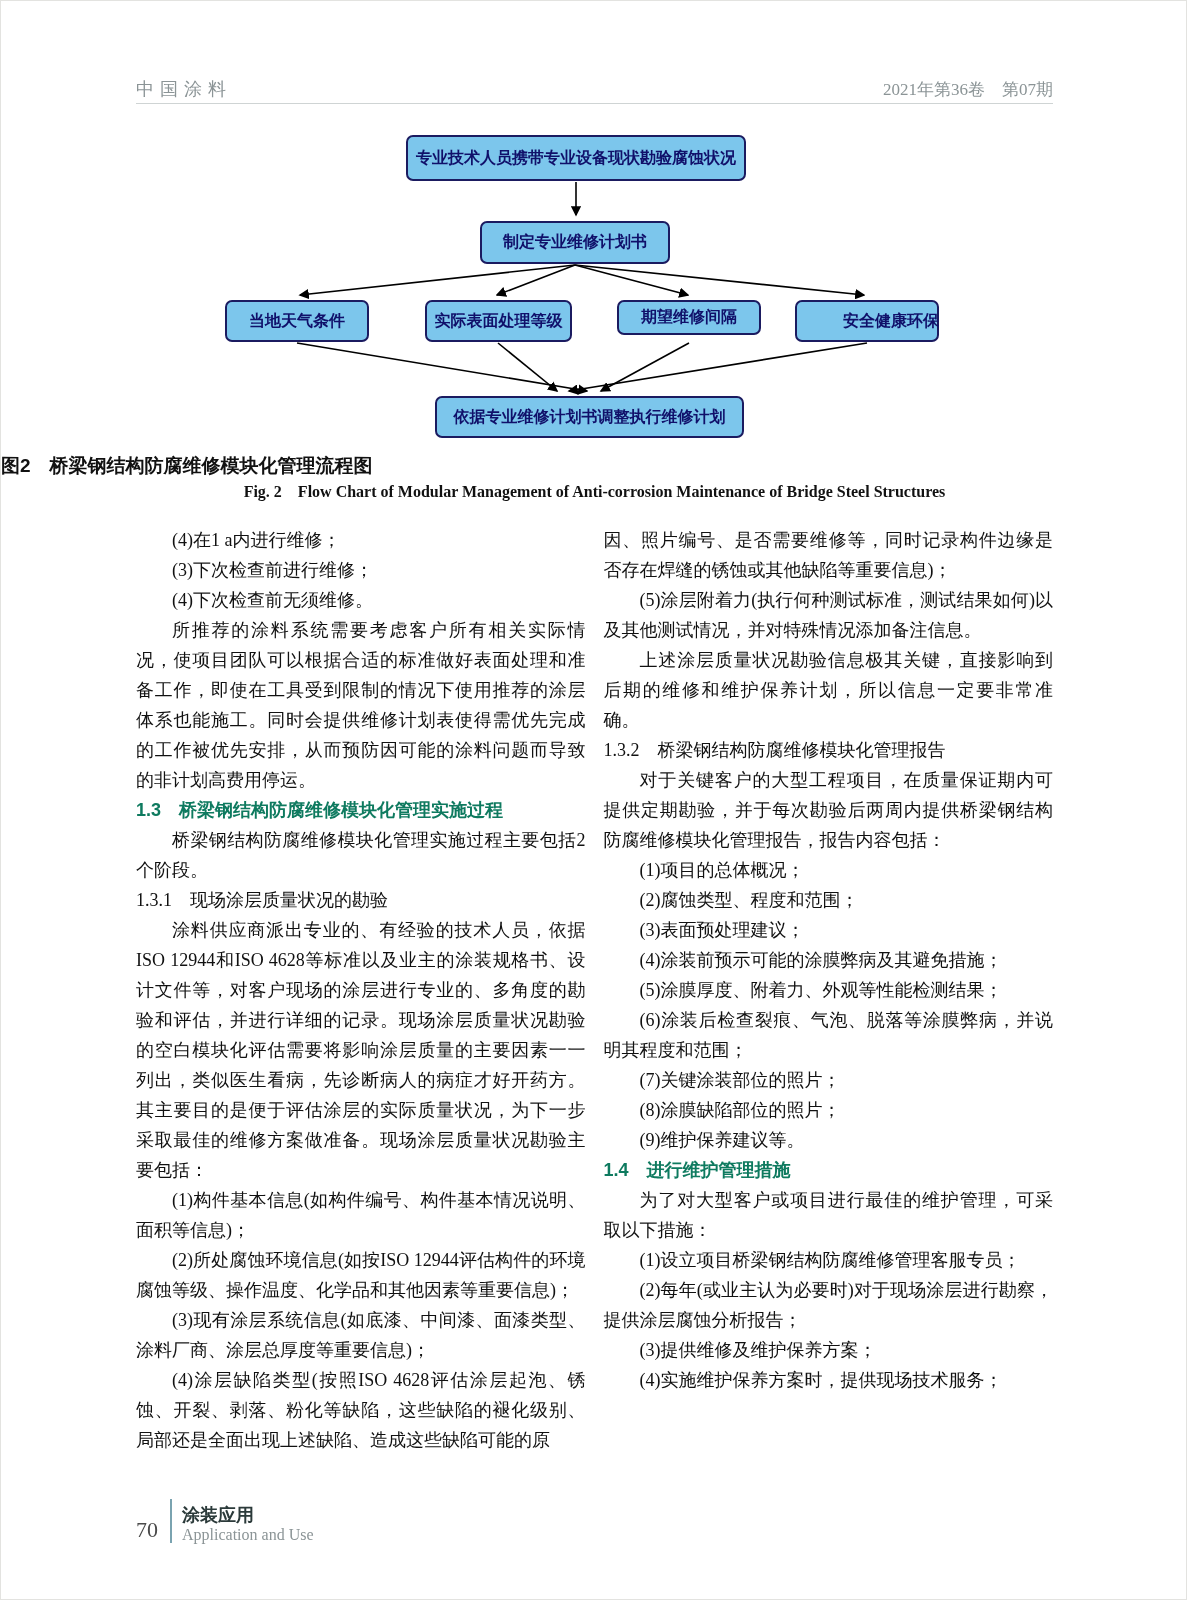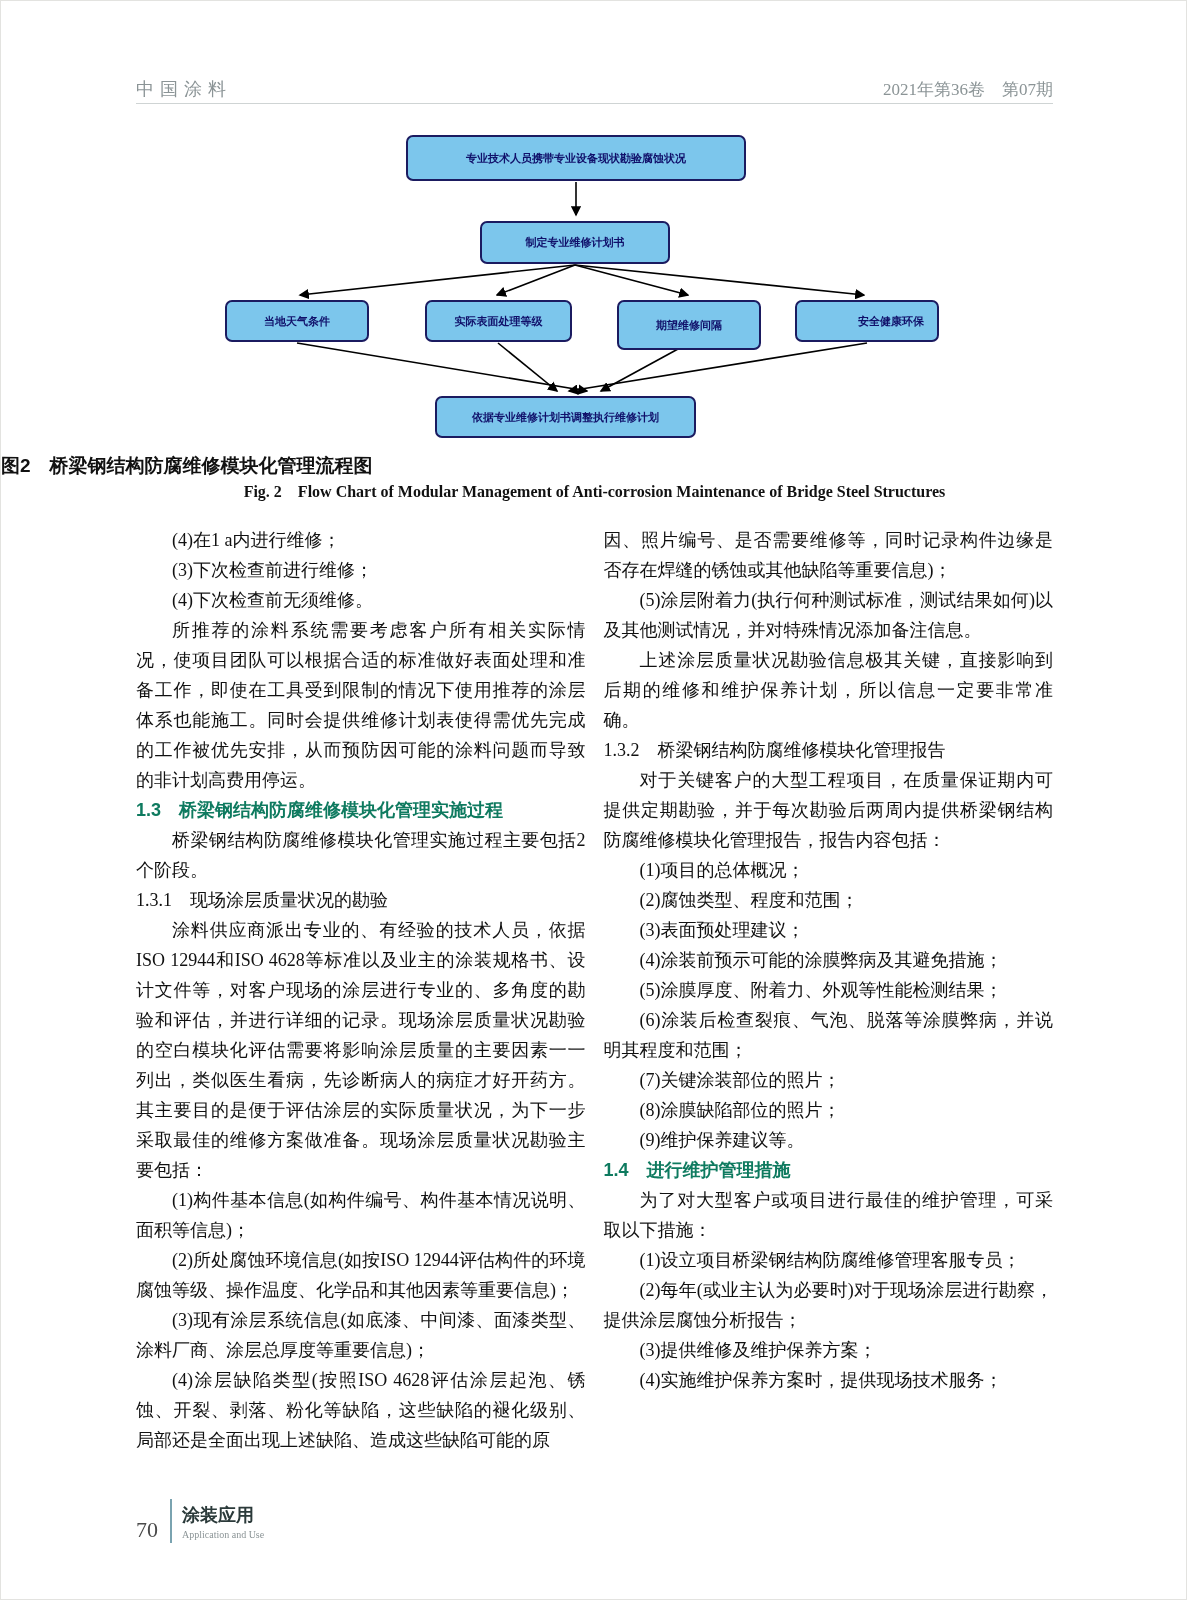--- a/index.html
+++ b/index.html
@@ -24,32 +24,32 @@
   .flowchart svg{position:absolute;top:0;left:0;}
   .fbox{
     position:absolute;
     background:var(--box-fill,#7cc6ec);
     border:2px solid var(--box-border,#1b1b60);
     border-radius:7px;
     box-sizing:border-box;
     display:flex;align-items:center;justify-content:center;
     font-family:"Liberation Sans","DejaVu Sans",sans-serif;
     font-weight:bold;
-    font-size:11px;
+    font-size:16px;
     color:var(--box-text,#10106a);
     white-space:nowrap;
     text-align:center;
   }
   #box-survey{left:405px;top:134px;width:340px;height:46px;}
   #box-plan{left:479px;top:220px;width:190px;height:43px;}
   #box-f0{left:224px;top:299px;width:144px;height:42px;}
   #box-f1{left:424px;top:299px;width:147px;height:42px;}
-  #box-f2{left:616px;top:299px;width:144px;height:50px;}
+  #box-f2{left:616px;top:299px;width:144px;height:35px;}
   #box-f3{left:794px;top:299px;width:144px;height:42px;padding-left:48px;}
-  #box-execute{left:434px;top:395px;width:261px;height:42px;}
+  #box-execute{left:434px;top:395px;width:309px;height:42px;}
 
   
   .cap-zh{position:absolute;top:452px;left:0;width:1187px;
     font-family:"Liberation Sans","DejaVu Sans",sans-serif;font-weight:bold;font-size:19px;color:#111;}
   .cap-en{position:absolute;top:481px;left:0;width:1187px;text-align:center;
     font-family:"Liberation Serif","DejaVu Serif",serif;font-weight:bold;font-size:16px;color:#111;}
 
   
   .columns{position:absolute;top:524px;left:135px;width:917px;display:flex;gap:18px;}
   .col{flex:1 1 0;min-width:0;}
@@ -61,21 +61,21 @@
     font-family:"Liberation Sans","DejaVu Sans",sans-serif;
     color:var(--heading-green,#0e7a5f);
   }
   .col p.h3{text-indent:0;}
 
   
   .footer{position:absolute;top:1498px;left:135px;display:flex;align-items:flex-end;}
   .footer .pageno{font-size:22px;color:#4a4a4a;margin-right:12px;}
   .footer .fdiv{width:2px;height:44px;background:#7aa3b0;margin-right:10px;}
   .footer .zh{font-family:"Liberation Sans","DejaVu Sans",sans-serif;font-weight:bold;font-size:18px;color:#2b3a3a;line-height:24px;}
-  .footer .en{font-size:10px;color:#8b9496;line-height:16px;}
+  .footer .en{font-size:16px;color:#8b9496;line-height:16px;}
 </style>
 </head>
 <body>
 
 <div class="page" style="--box-fill: #7cc6ec; --box-border: #1b1b60; --box-text: #10106a; --heading-green: #0e7a5f;">
 
   <div class="hdr">
     <span class="journal">中国涂料</span>
     <span class="issue">2021年第36卷　第07期</span>
   </div>

